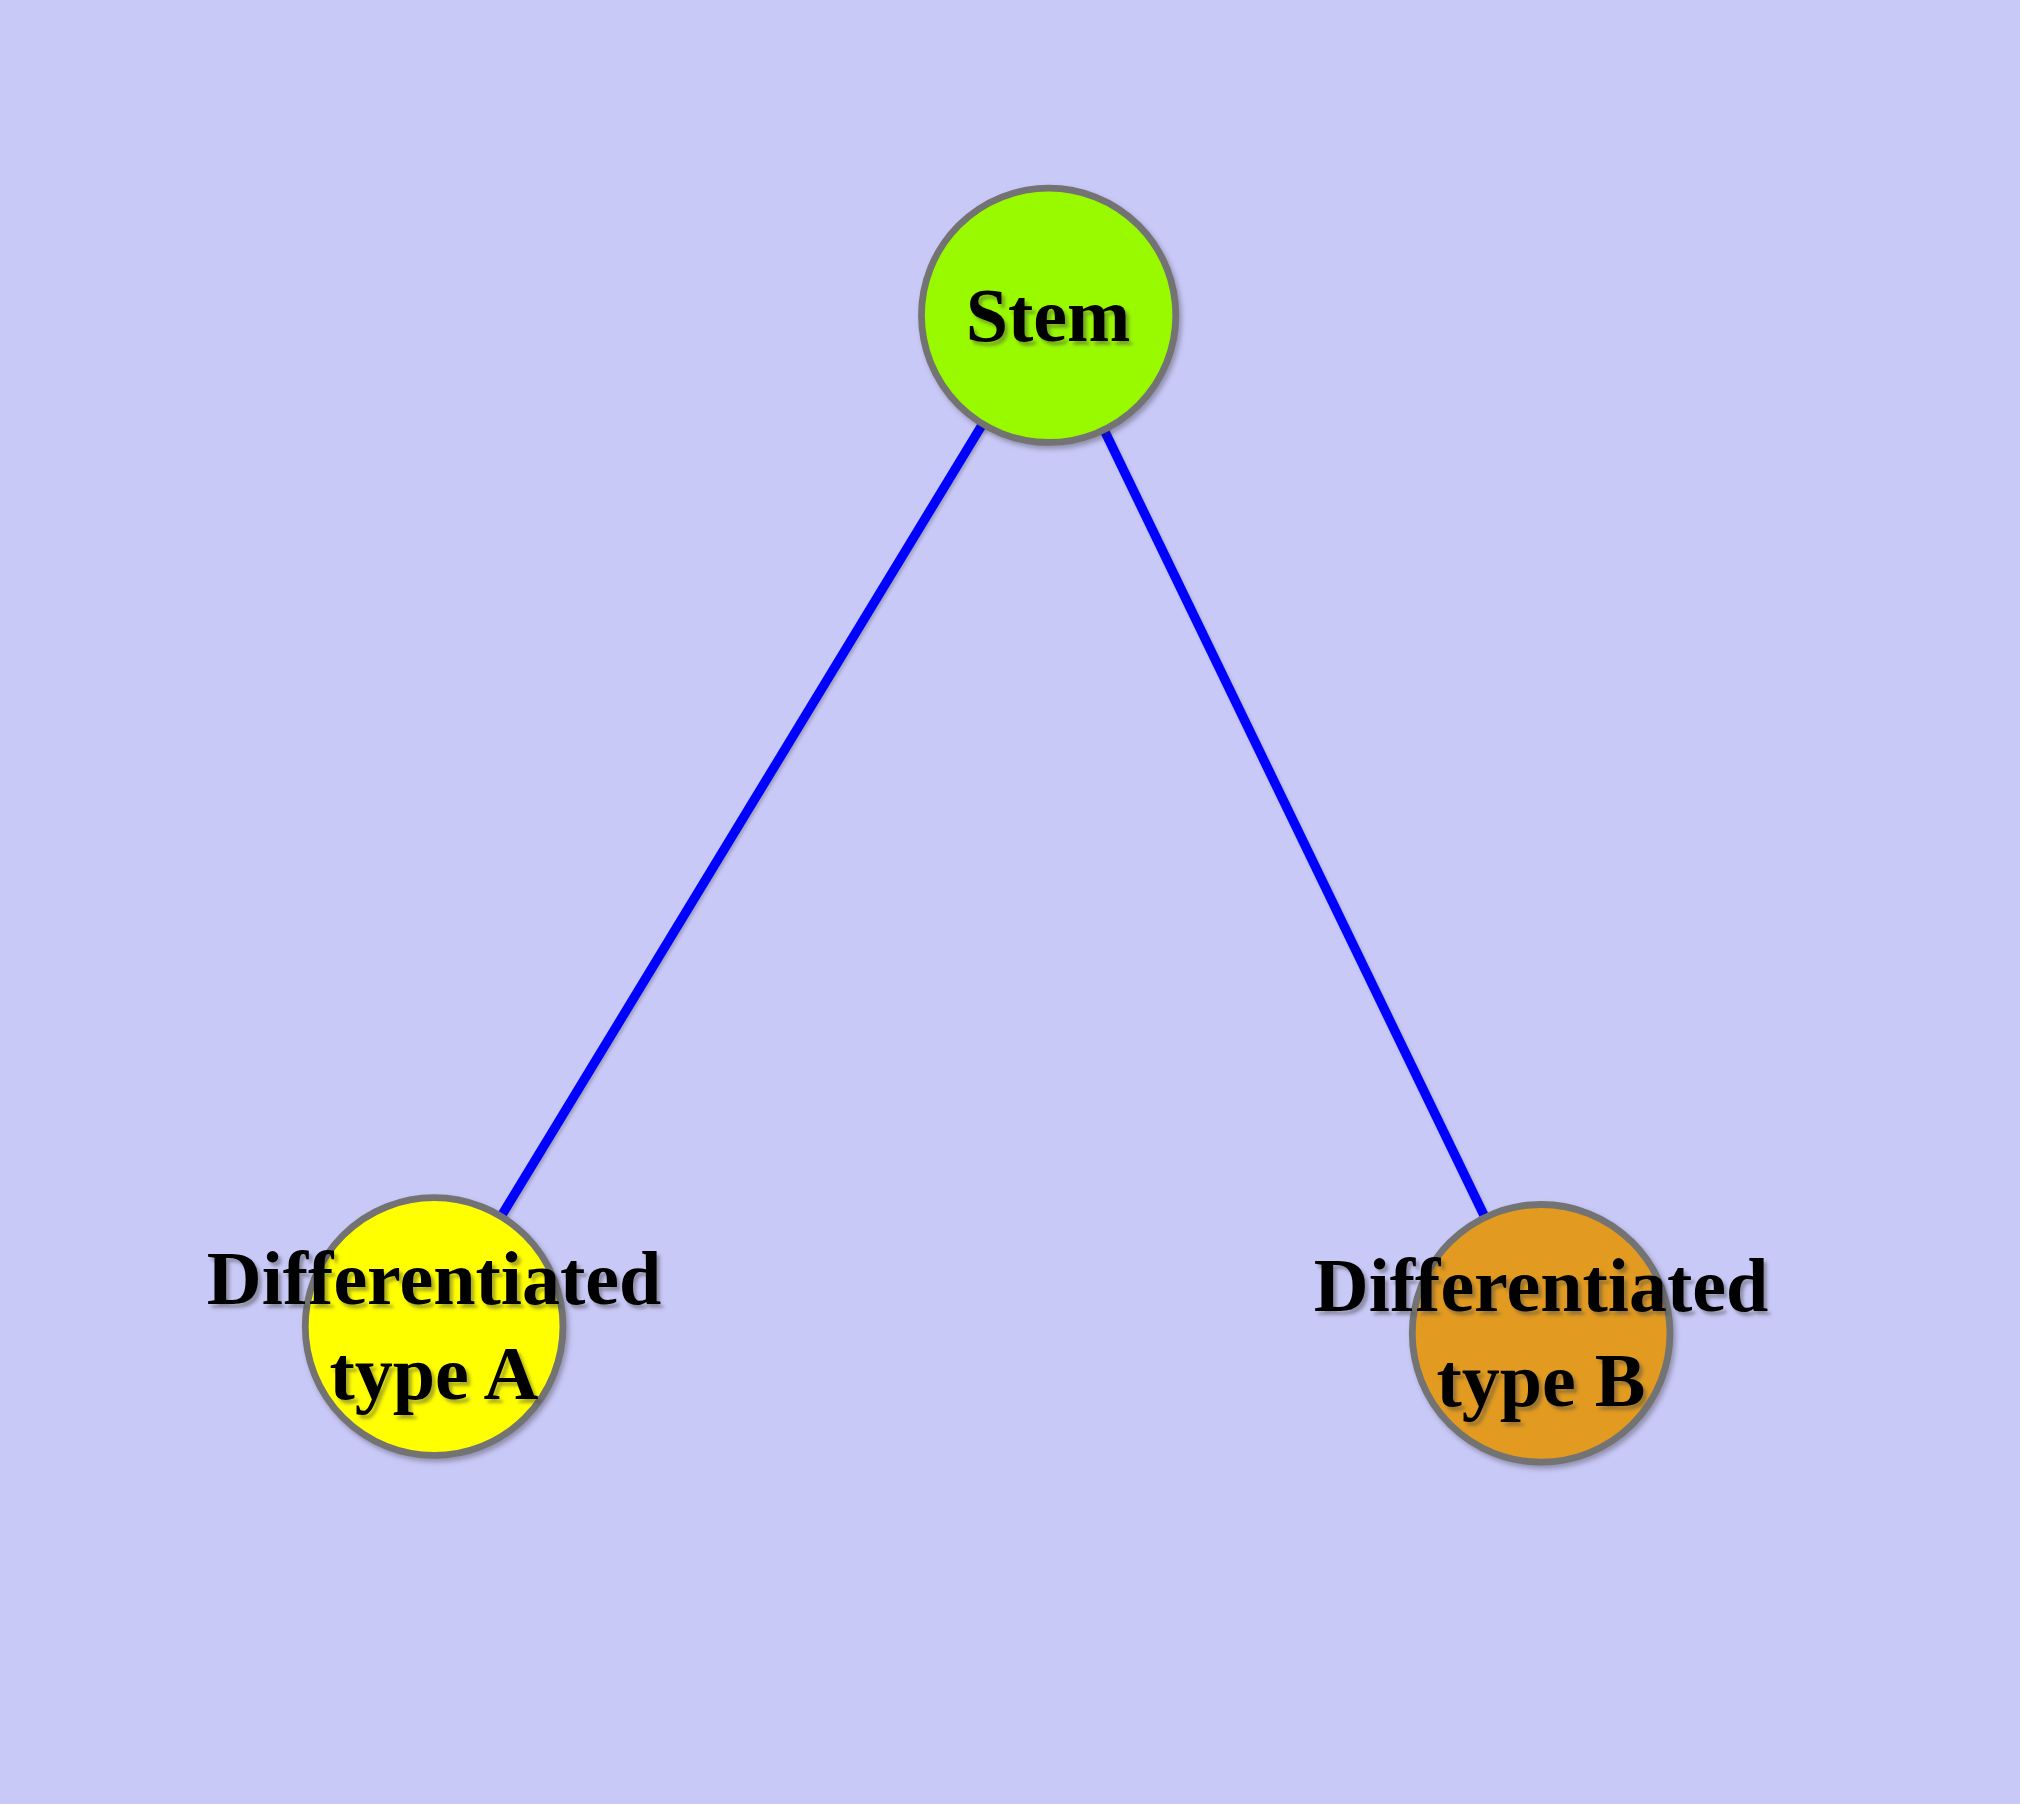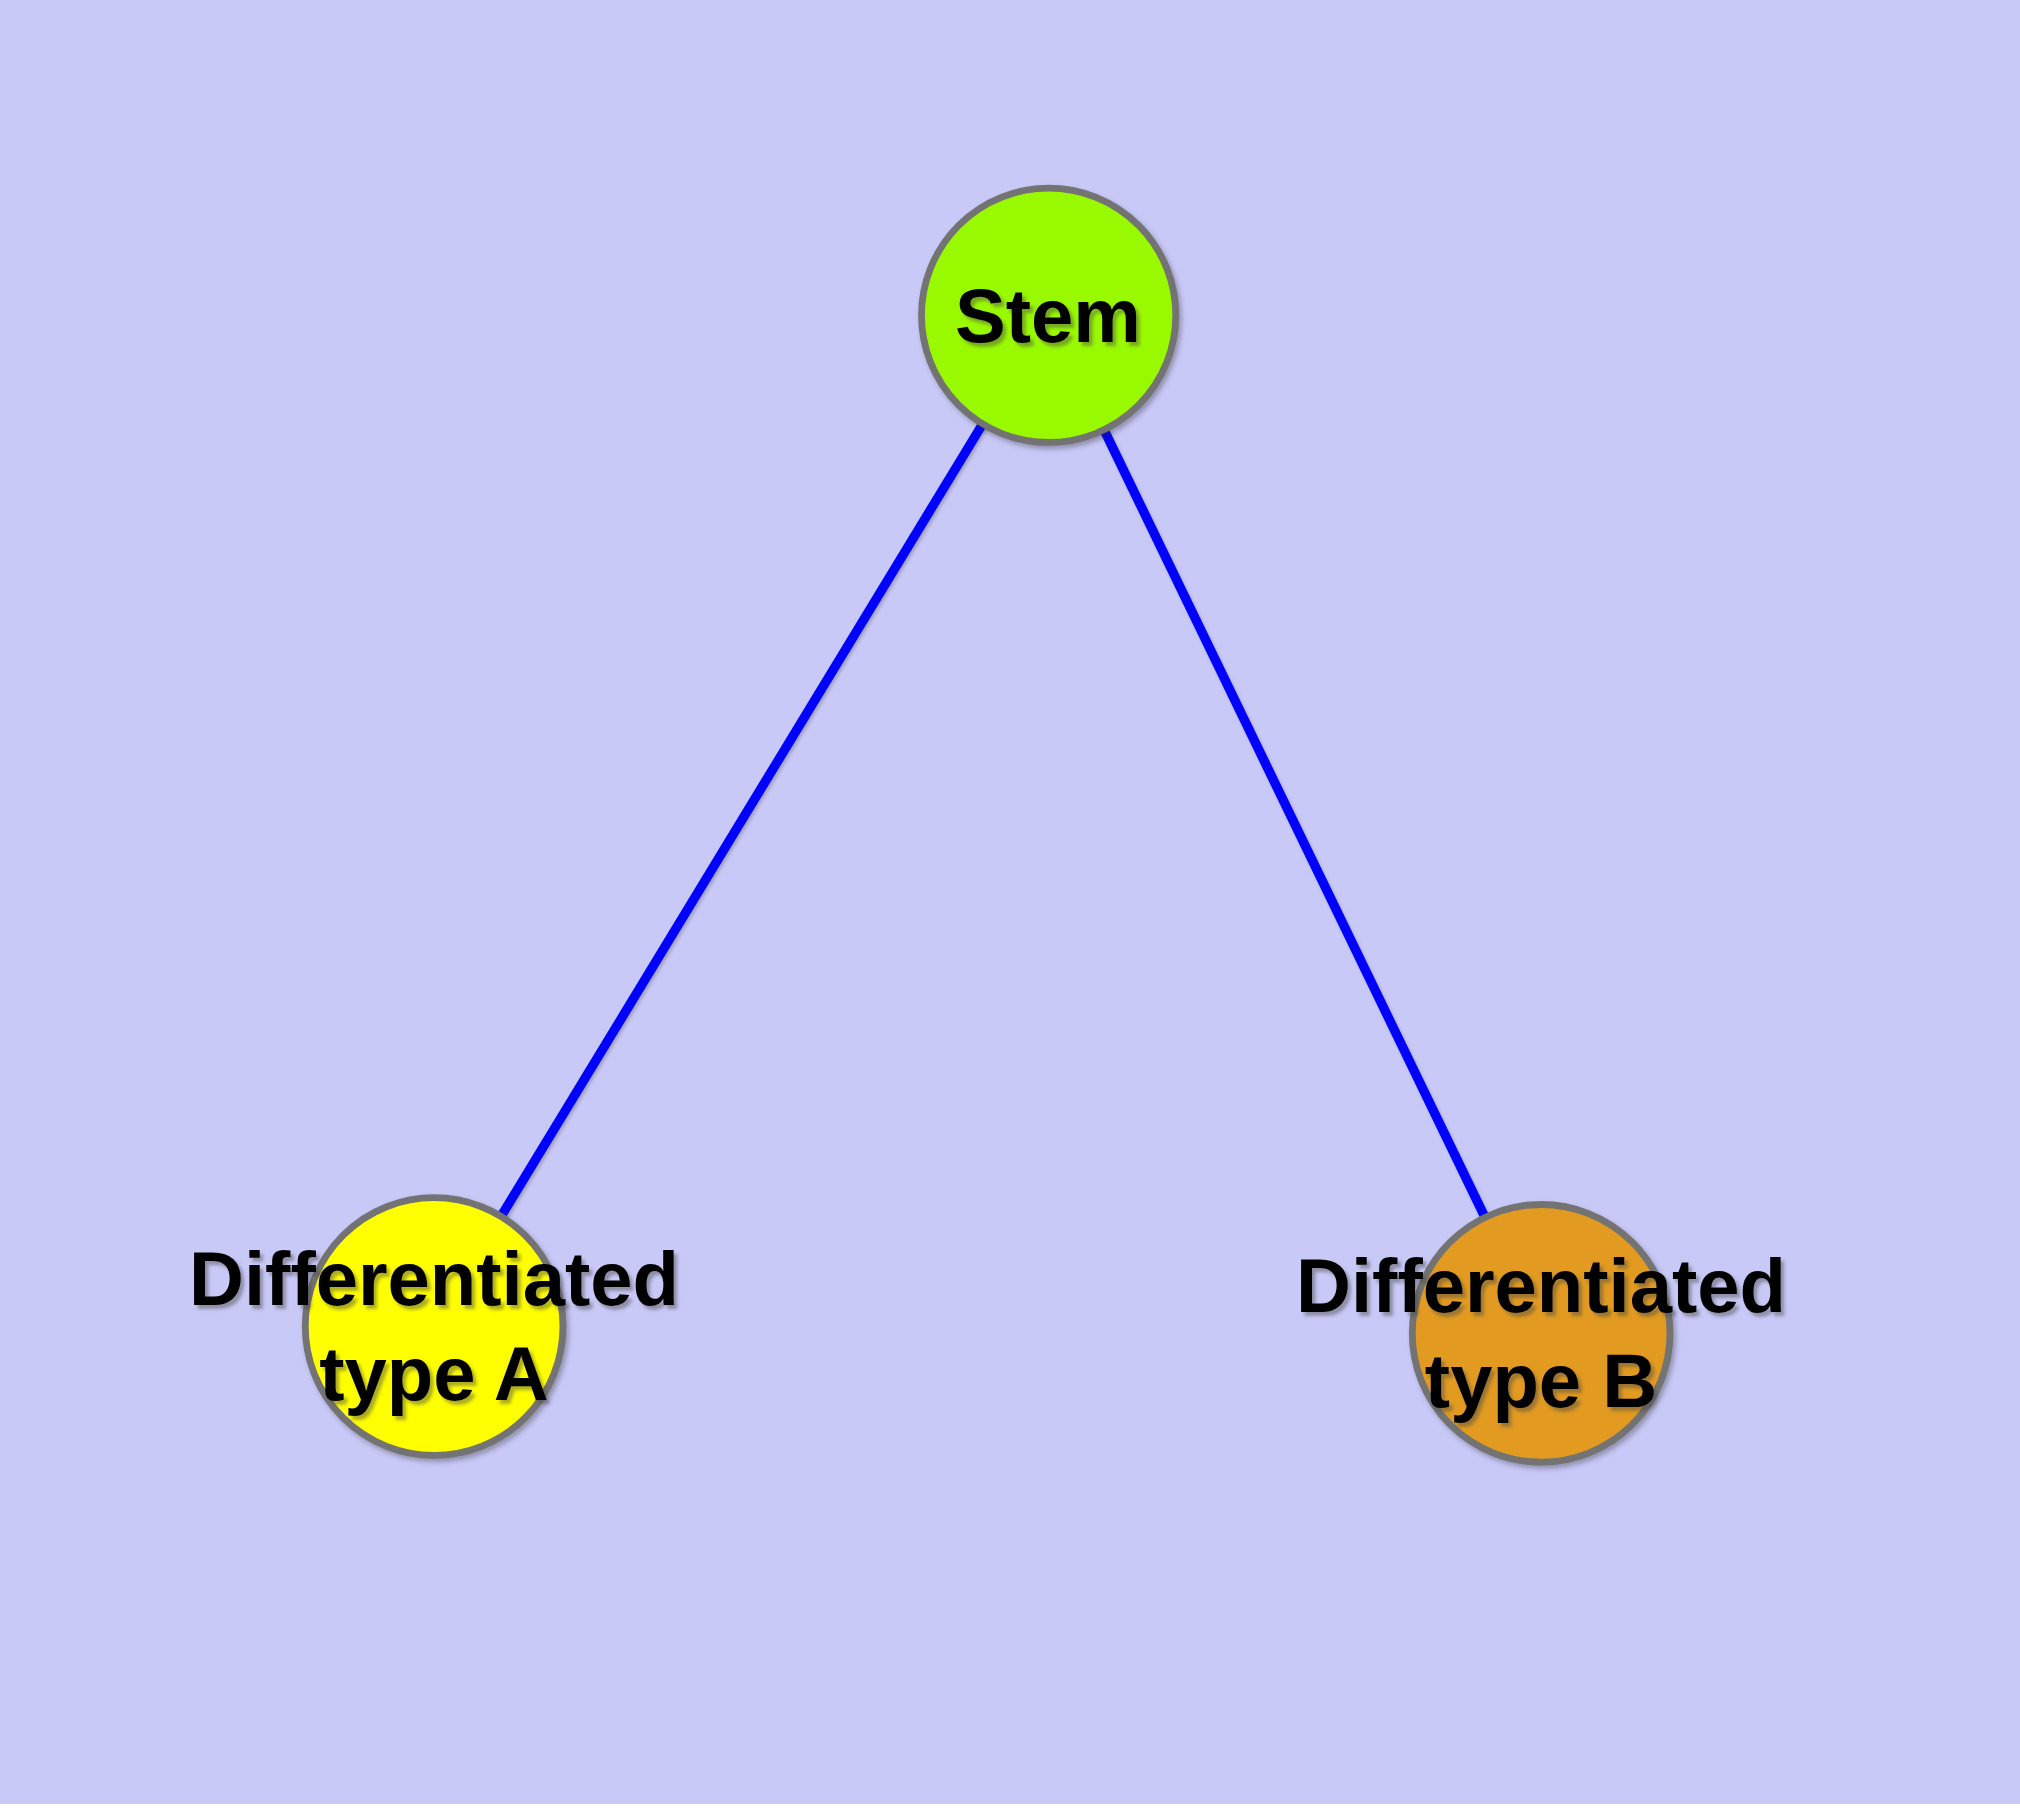--- a/index.html
+++ b/index.html
@@ -25,21 +25,21 @@
   }
   .graph-svg circle {
     filter: drop-shadow(3px 4px 3px rgba(40,40,40,0.35));
   }
   .graph-svg line {
     filter: drop-shadow(2px 3px 2px rgba(40,40,40,0.25));
   }
   .node-label {
     position: absolute;
     transform: translate(-50%, -50%);
-    font-family: Liberation Sans, sans-serif;
+    font-family: Liberation Serif, serif;
     font-weight: bold;
     font-size: 76px;
     line-height: 95px;
     color: #000000;
     text-align: center;
     white-space: pre-line;
     text-shadow: 3.4px 4.2px 3.4px rgba(70,70,70,0.45);
     pointer-events: none;
   }
   .bottom-strip {

